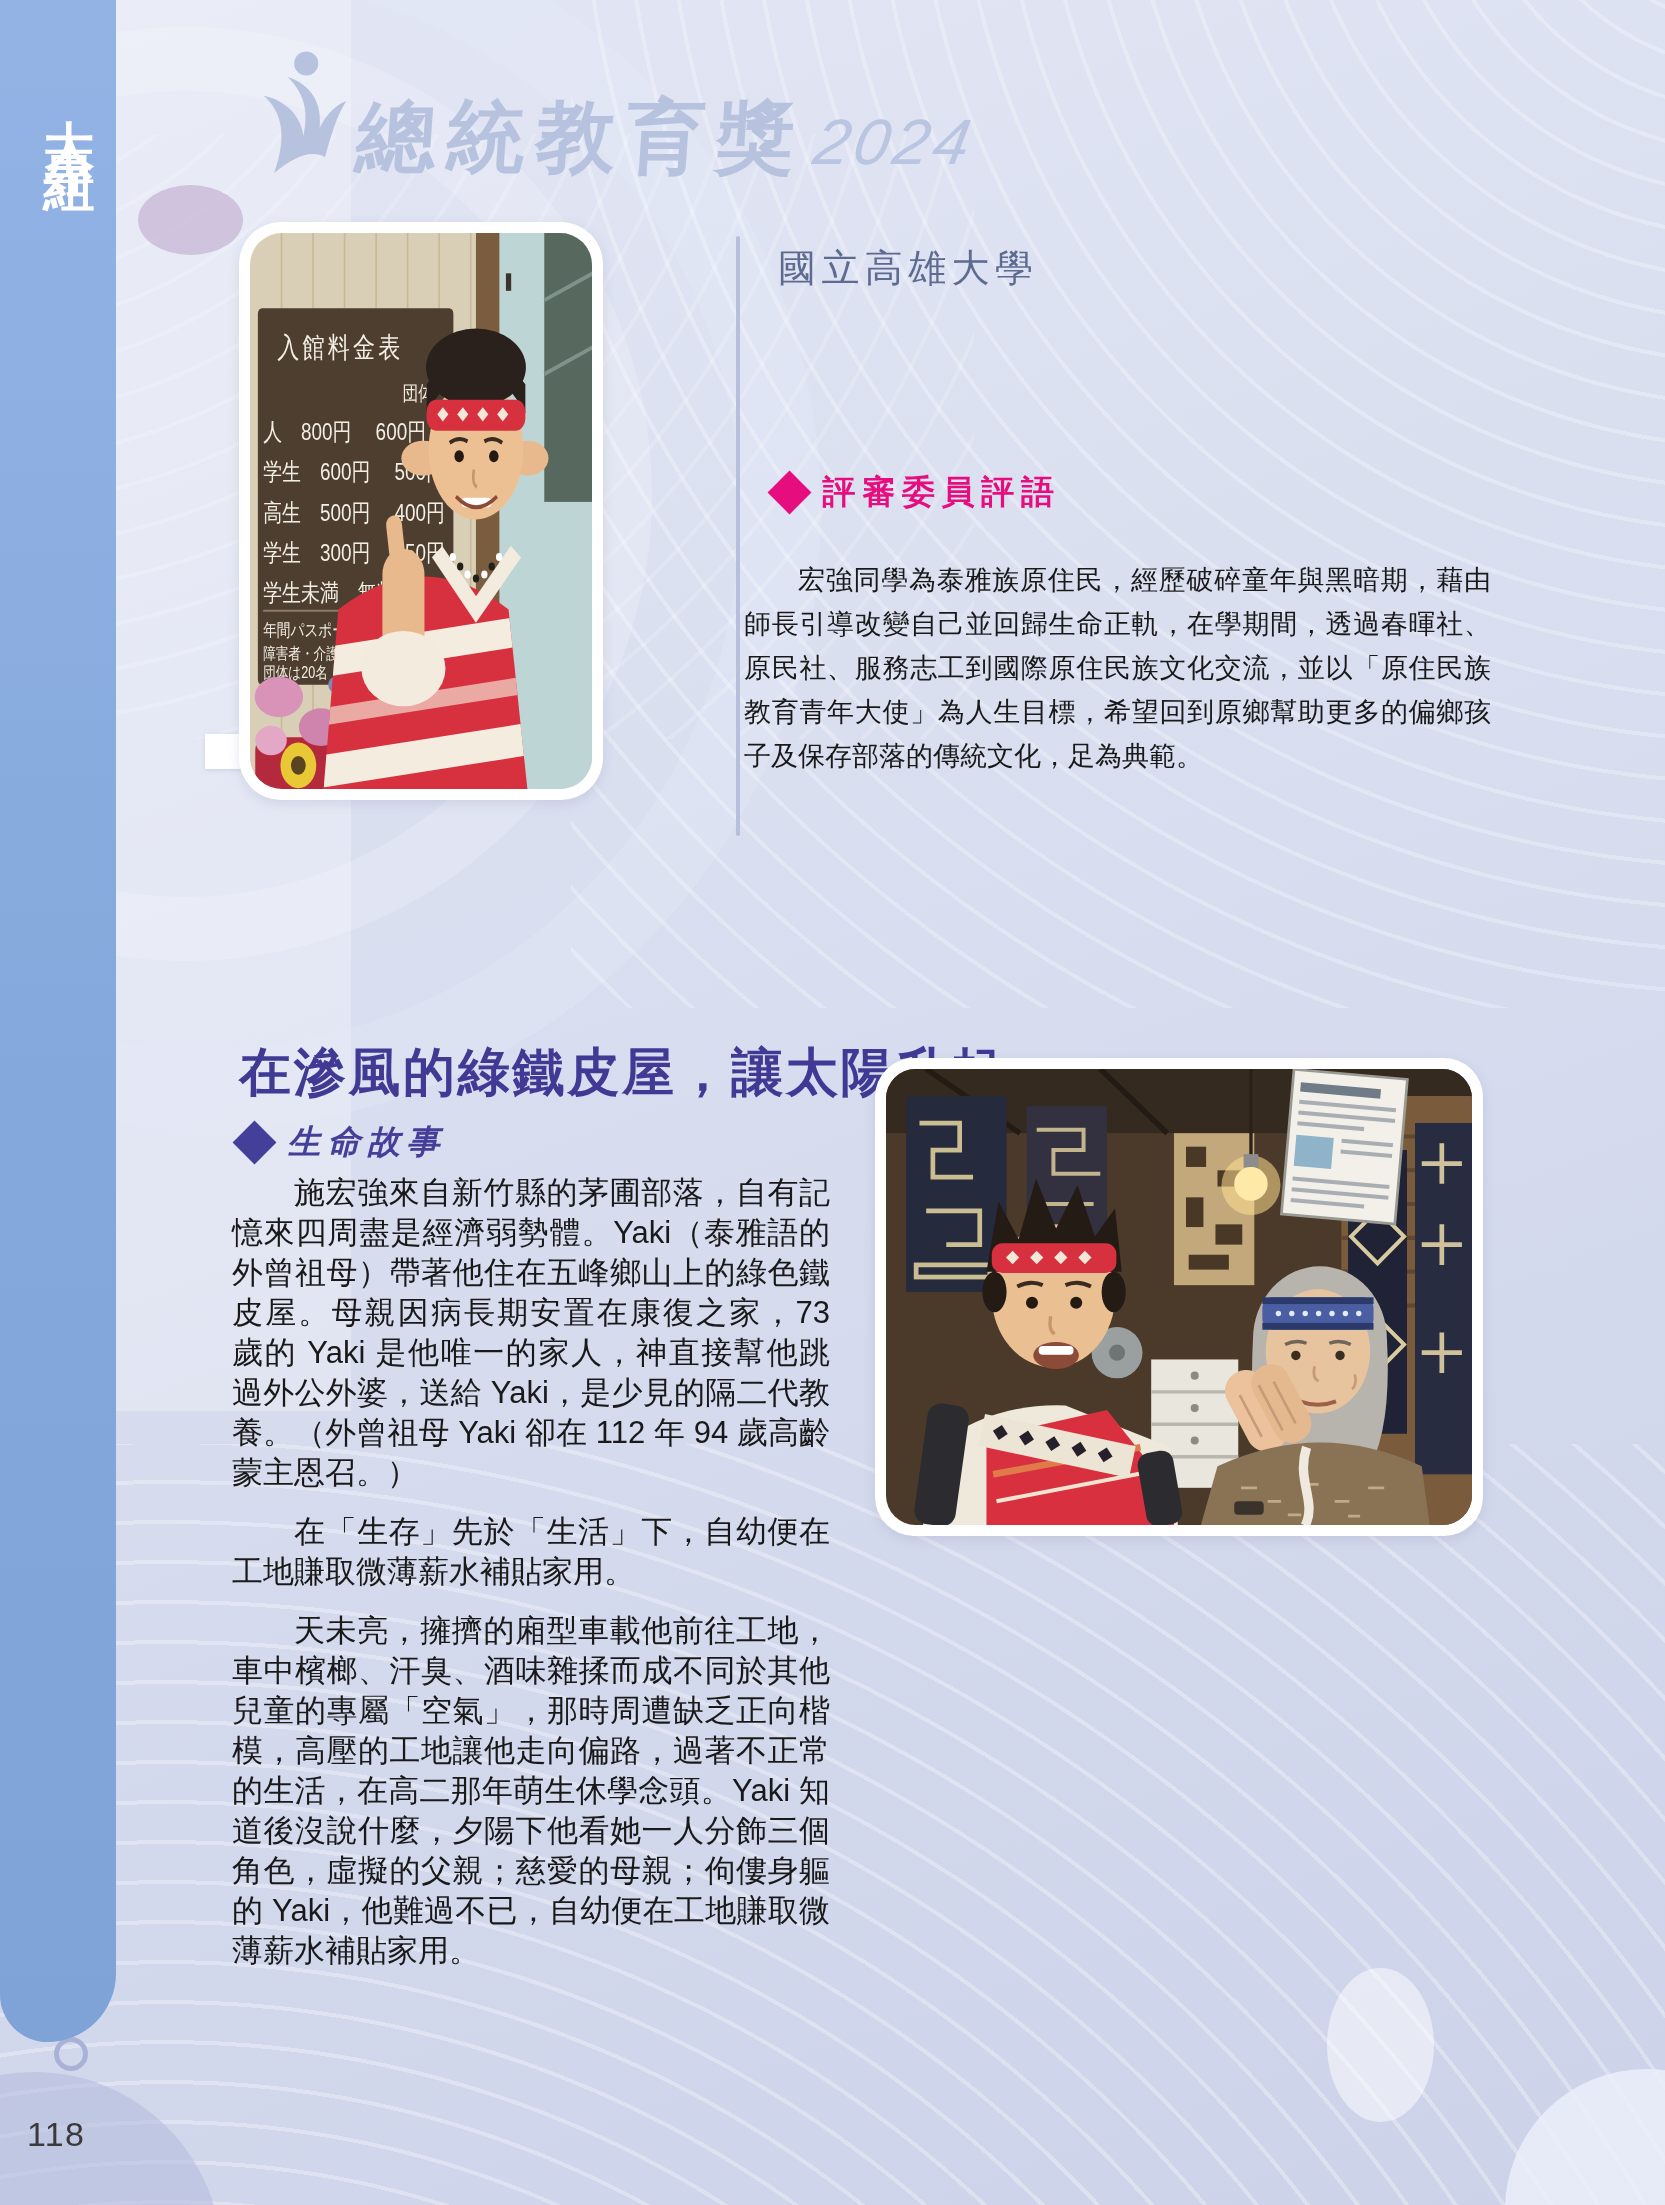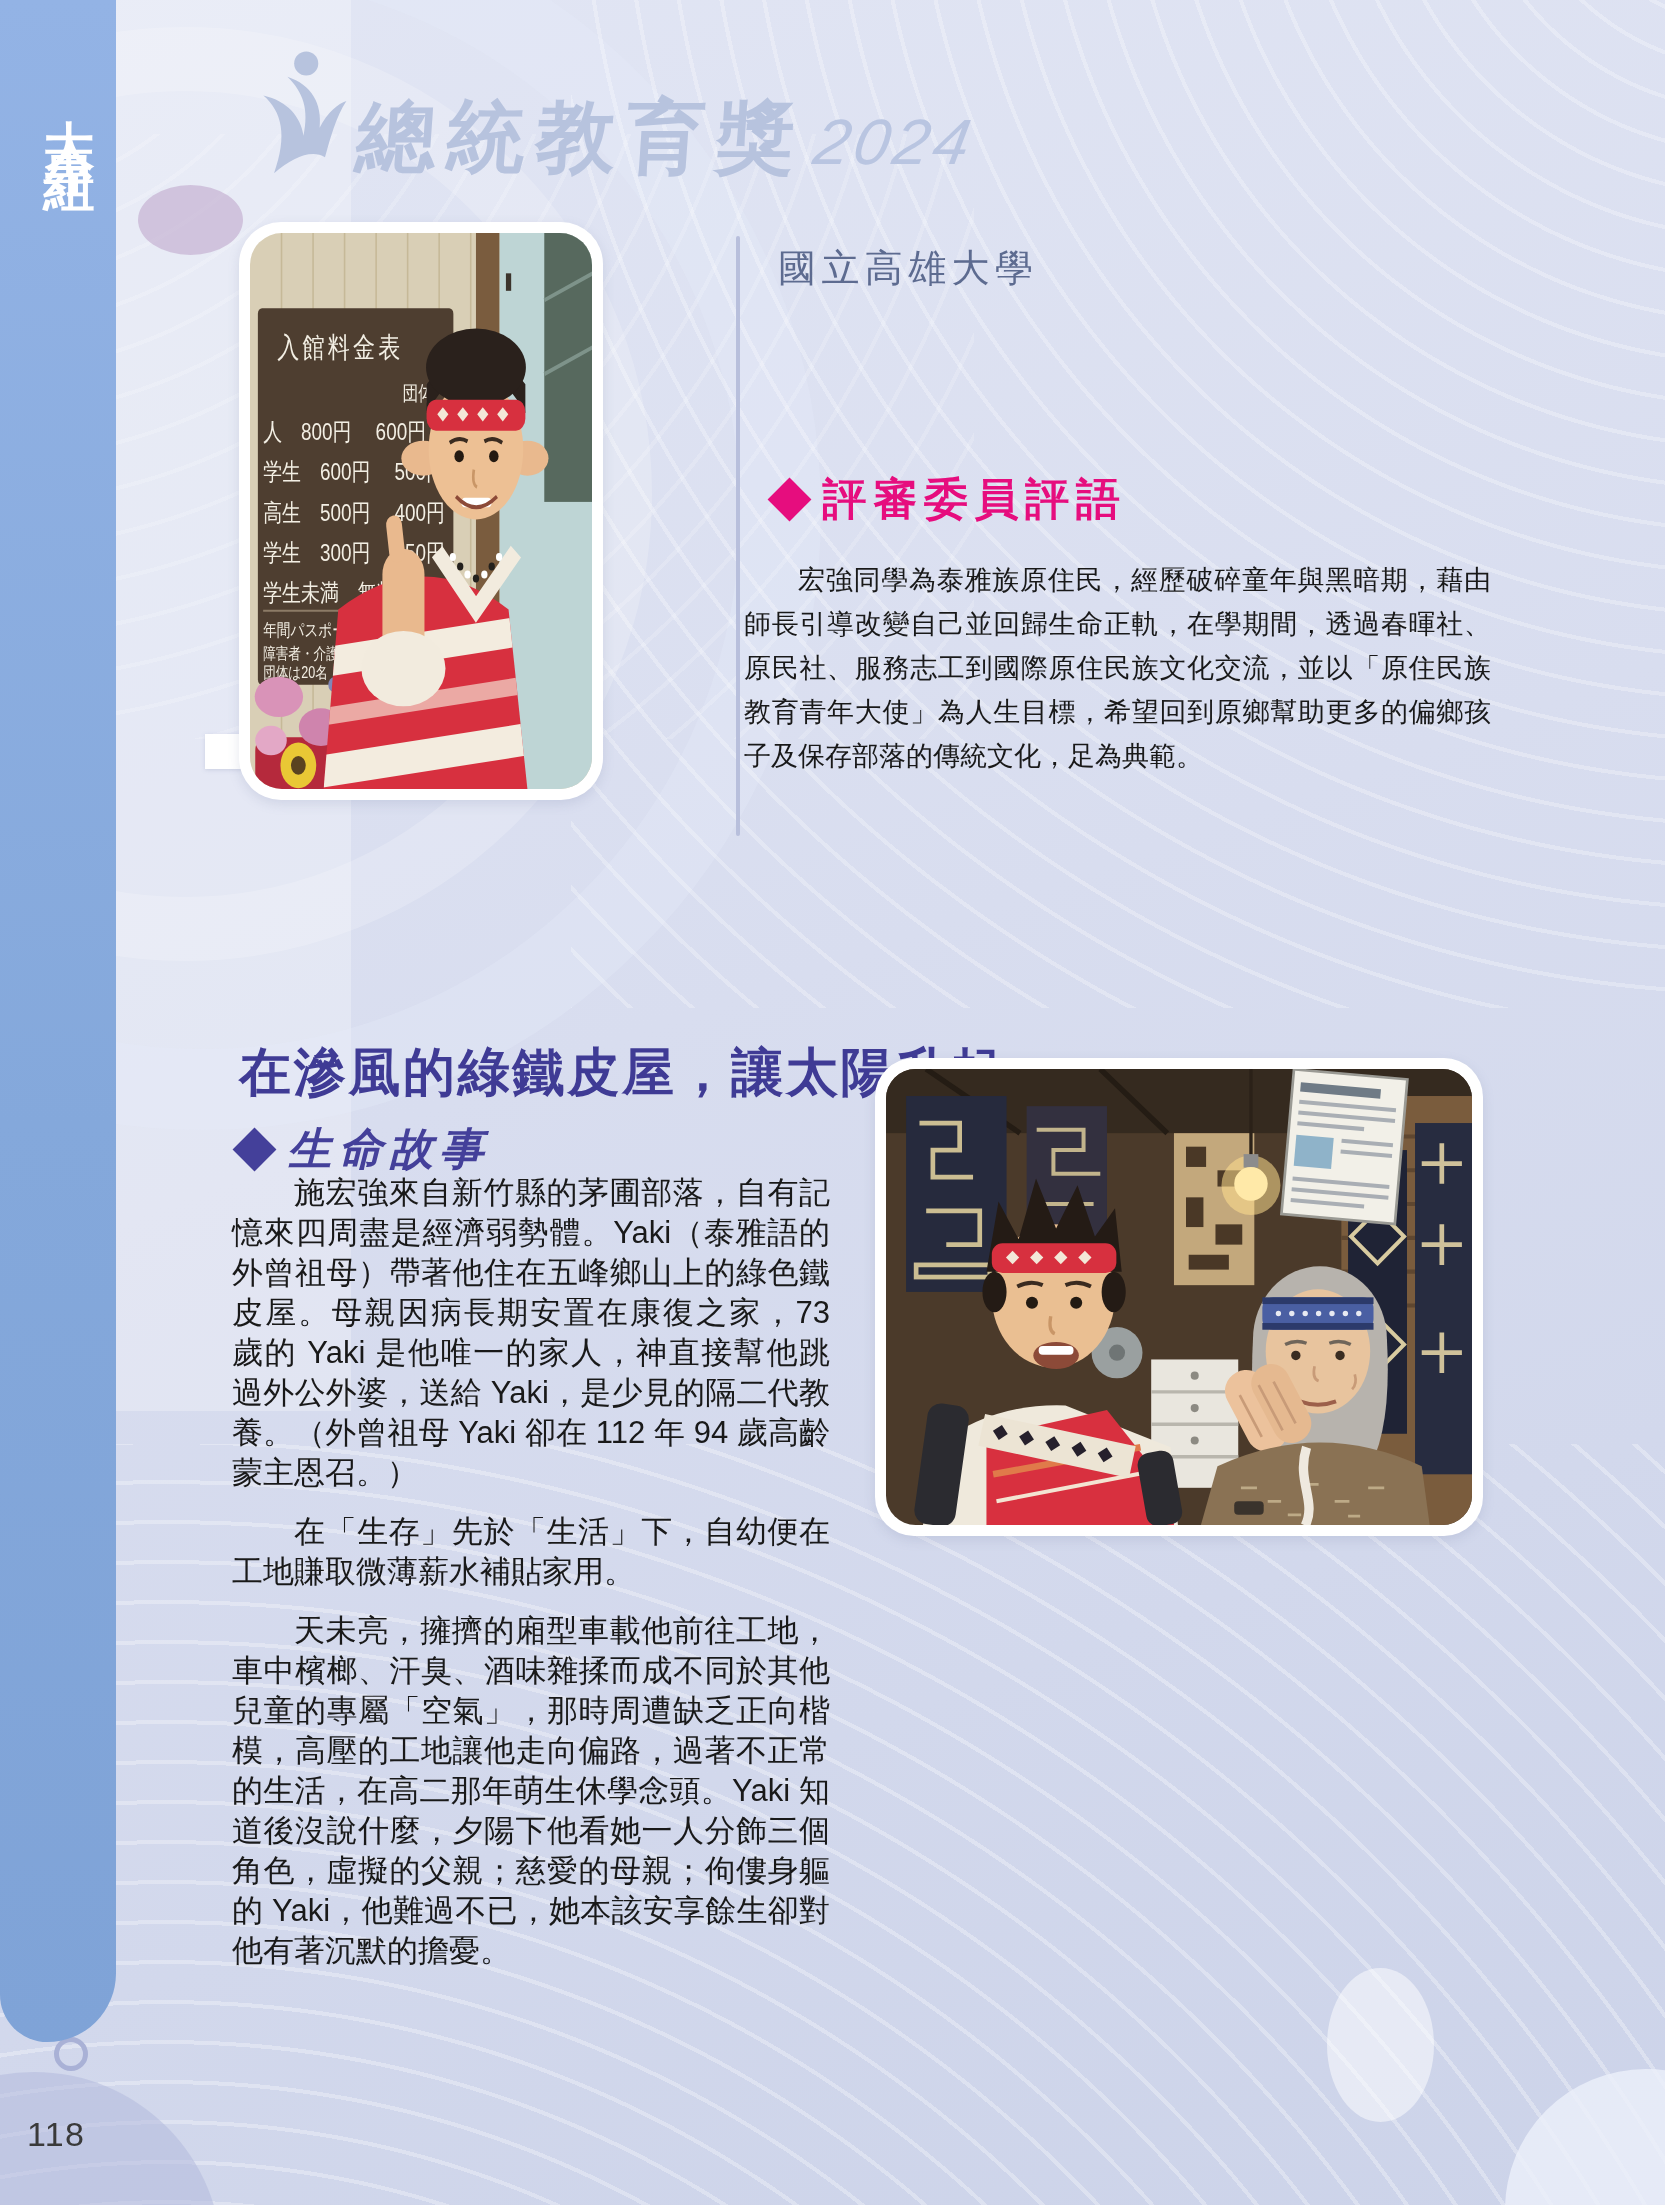--- a/index.html
+++ b/index.html
@@ -46,21 +46,21 @@
   
   #divider{position:absolute;left:736px;top:236px;width:4px;height:600px;background:#b8bfdc;border-radius:2px;}
   #school{position:absolute;left:778px;top:243px;font-size:38px;letter-spacing:5.4px;color:#5d6b90;font-weight:normal;}
   #student-name{position:absolute;left:772px;top:297px;font-size:93px;font-weight:bold;letter-spacing:25.5px;color:#44409a;}
   .section-row{position:absolute;display:flex;align-items:center;gap:17.5px;}
   #judges-row{left:774px;top:470px;}
   #story-row{left:239px;top:1120px;font-style:italic;}
   .diamond{width:31px;height:31px;transform:rotate(45deg);flex:0 0 auto;}
   .diamond.magenta{background:#e60d7e;}
   .diamond.purple{background:#44409a;}
-  .section-title{font-size:44px;font-weight:bold;letter-spacing:6.7px;}
+  .section-title{font-size:33px;font-weight:bold;letter-spacing:6.7px;}
   .section-title.magenta{color:#e60d7e;}
   .section-title.purple{color:#44409a;}
   
   .para{font-size:31px;line-height:40px;color:#191919;text-align:justify;text-indent:2em;margin:16px 0 19px 0;}
   #judges-body{position:absolute;left:744px;top:558px;width:747px;font-size:27px;line-height:44px;color:#191919;
     text-align:justify;text-indent:2em;margin:0;}
   #headline{position:absolute;left:239px;top:1038px;font-size:52px;font-weight:bold;letter-spacing:2.7px;color:#3f3b95;}
   #col-left{position:absolute;left:232px;top:1157px;width:598px;}
   #col-right{position:absolute;left:873px;top:1565px;width:625px;}
   
@@ -221,21 +221,21 @@
 
   <div id="headline">在滲風的綠鐵皮屋，讓太陽升起</div>
   <div class="section-row" id="story-row">
     <div class="diamond purple"></div>
     <div class="section-title purple">生命故事</div>
   </div>
 
   <div id="col-left">
     <p class="para">施宏強來自新竹縣的茅圃部落，自有記憶來四周盡是經濟弱勢體。Yaki（泰雅語的外曾祖母）帶著他住在五峰鄉山上的綠色鐵皮屋。母親因病長期安置在康復之家，73 歲的 Yaki 是他唯一的家人，神直接幫他跳過外公外婆，送給 Yaki，是少見的隔二代教養。（外曾祖母 Yaki 卻在 112 年 94 歲高齡蒙主恩召。）</p>
     <p class="para">在「生存」先於「生活」下，自幼便在工地賺取微薄薪水補貼家用。</p>
-    <p class="para">天未亮，擁擠的廂型車載他前往工地，車中檳榔、汗臭、酒味雜揉而成不同於其他兒童的專屬「空氣」，那時周遭缺乏正向楷模，高壓的工地讓他走向偏路，過著不正常的生活，在高二那年萌生休學念頭。Yaki 知道後沒說什麼，夕陽下他看她一人分飾三個角色，虛擬的父親；慈愛的母親；佝僂身軀的 Yaki，他難過不已，她本該安享餘生卻對他有著沉默的擔憂。</p>
+    <p class="para">天未亮，擁擠的廂型車載他前往工地，車中檳榔、汗臭、酒味雜揉而成不同於其他兒童的專屬「空氣」，那時周遭缺乏正向楷模，高壓的工地讓他走向偏路，過著不正常的生活，在高二那年萌生休學念頭。Yaki 知道後沒說什麼，夕陽下他看她一人分飾三個角色，虛擬的父親；慈愛的母親；佝僂身軀的 Yaki，他難過不已，自幼便在工地賺取微薄薪水補貼家用。</p>
   </div>
 
   <div class="photo-frame" id="photo2">
     <svg viewBox="0 0 876 676" preserveAspectRatio="none">
       <rect x="0" y="0" width="876" height="676" fill="#4b3a2a"></rect>
       <rect x="0" y="0" width="876" height="95" fill="#352a1f"></rect>
       <line x1="60" y1="0" x2="200" y2="95" stroke="#241c14" stroke-width="8"></line>
       <line x1="320" y1="0" x2="420" y2="95" stroke="#241c14" stroke-width="8"></line>
 
       <g>

